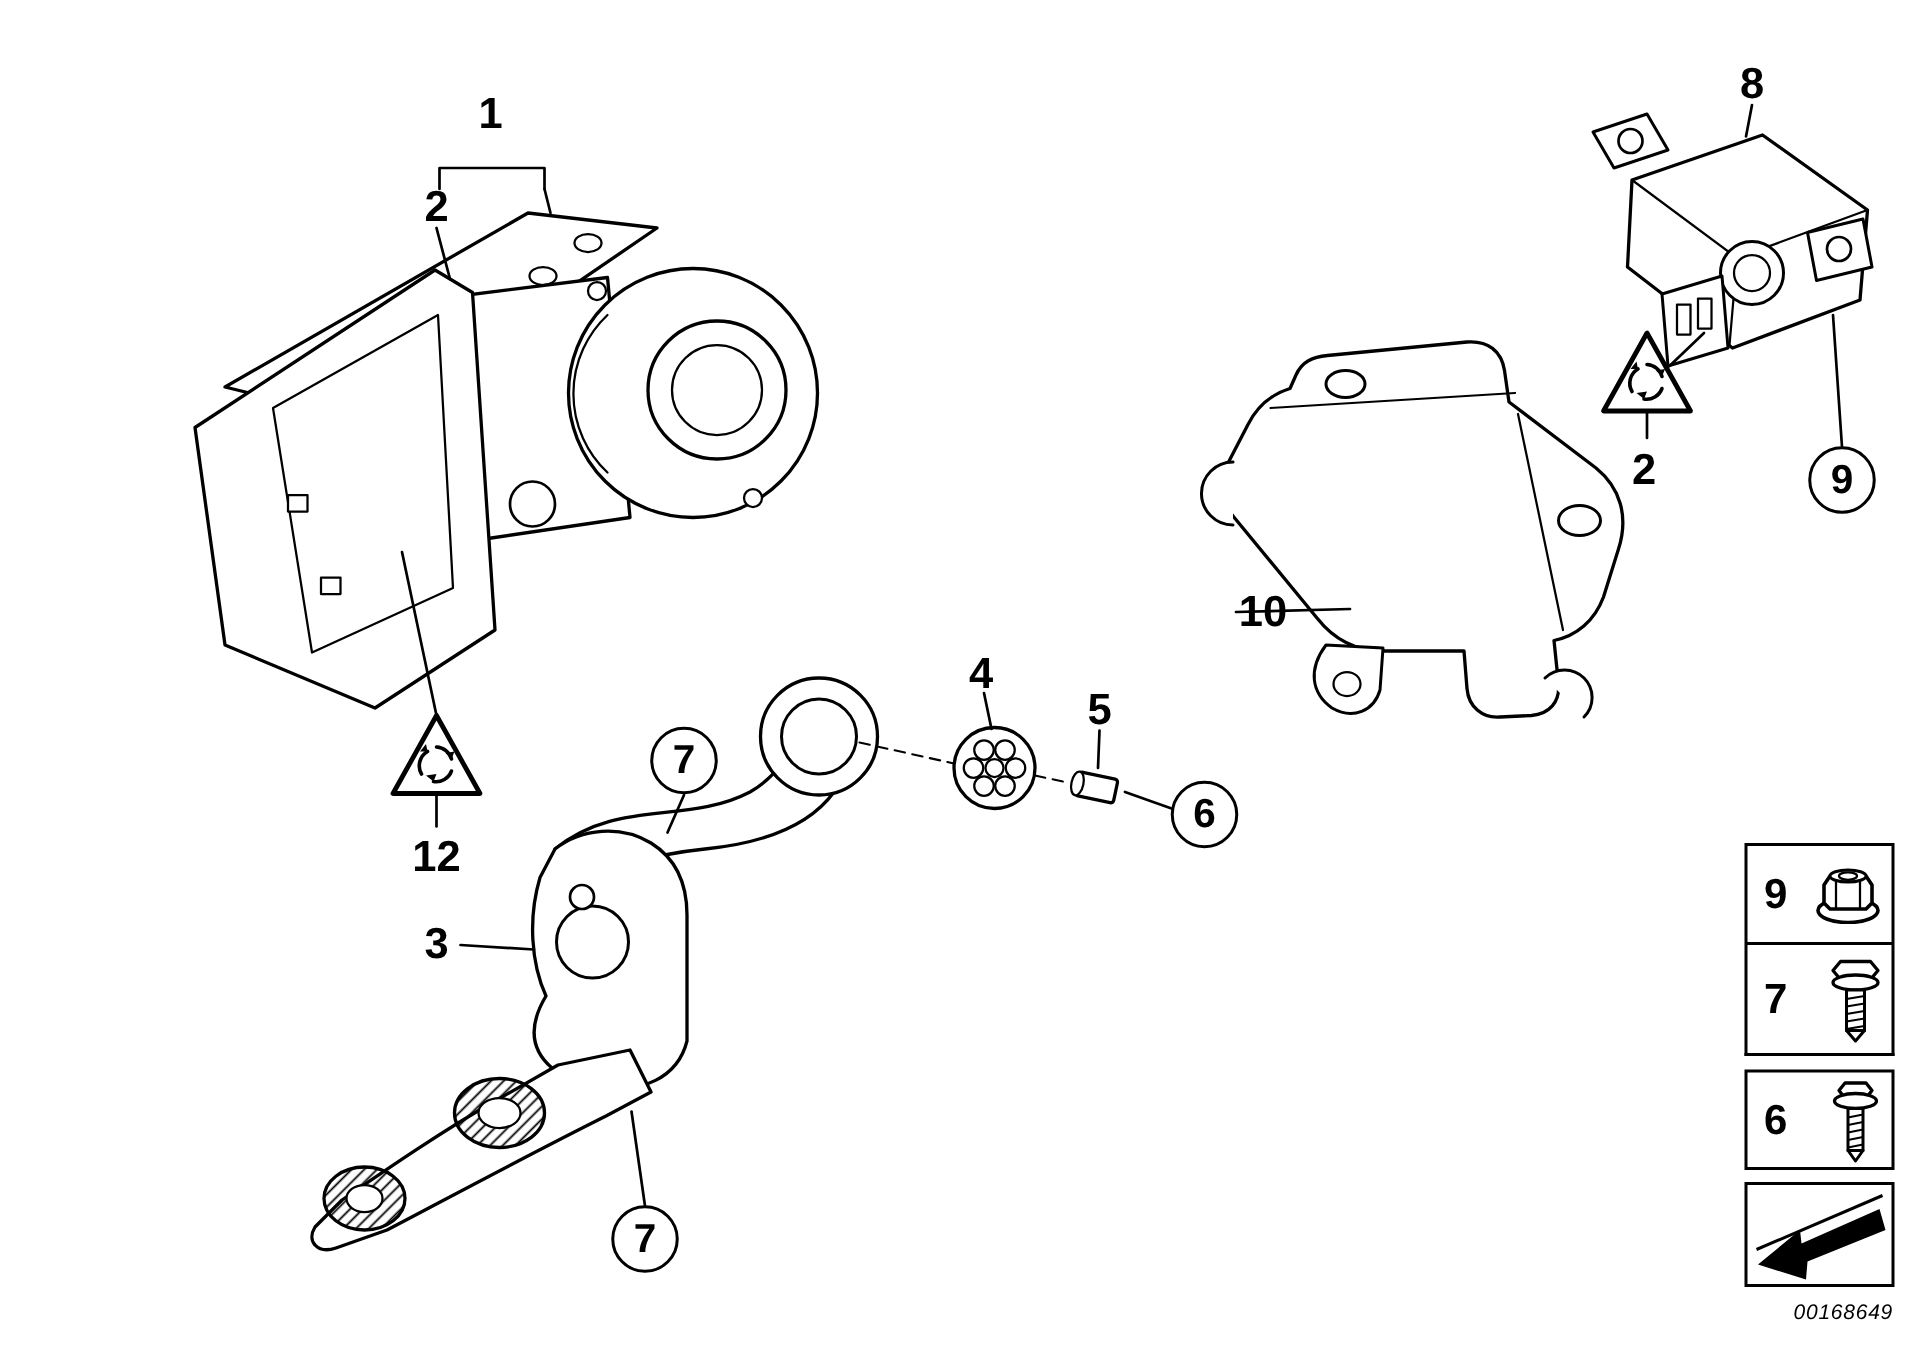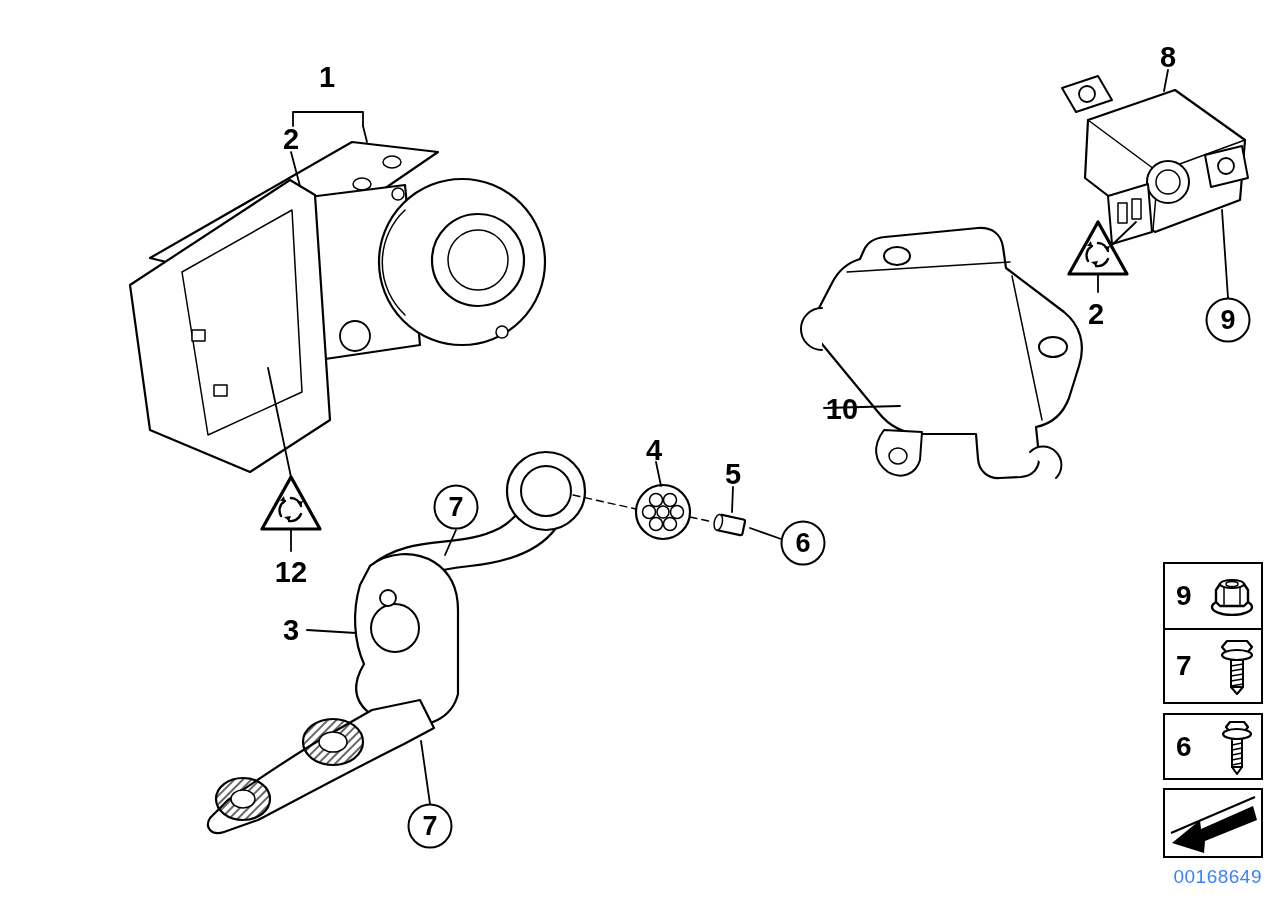--- a/index.html
+++ b/index.html
@@ -24,21 +24,21 @@
     cursor:pointer;
   }
   .legend-cell.joined { border-top:0; }
   .legend-gap { background:#fff; }
   .legend-arrowbox {
     border:2px solid #000; background:#fff; height:70px;
     display:flex; align-items:center; justify-content:center;
   }
   .part-number {
     position:absolute; left:1148px; top:866px; width:114px;
-    text-align:right; font-size:19px; letter-spacing:0.5px; color:#3b82f6;
+    text-align:right; font-size:14px; letter-spacing:0.5px; color:#000000;font-style:italic;
   }
 </style>
 </head>
 <body>
 
 <div class="stage">
 
   <svg class="drawing" viewBox="0 0 1288 910" stroke-linecap="round" stroke-linejoin="round">
     <defs>
       <pattern id="hatch" patternUnits="userSpaceOnUse" width="6" height="6" patternTransform="rotate(45)">

